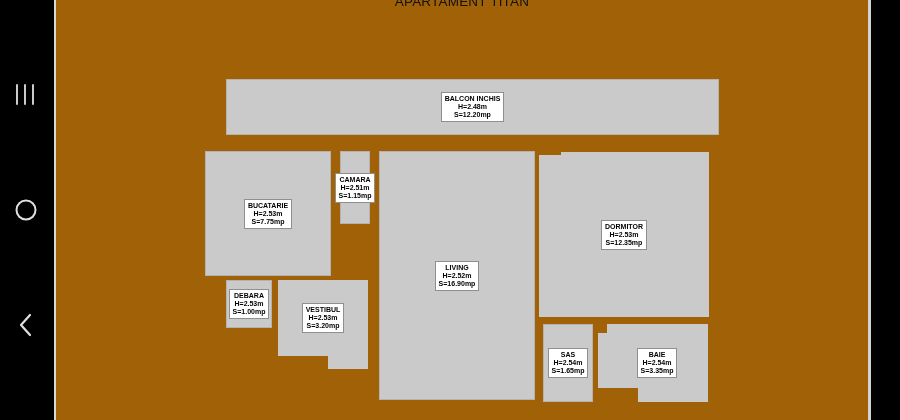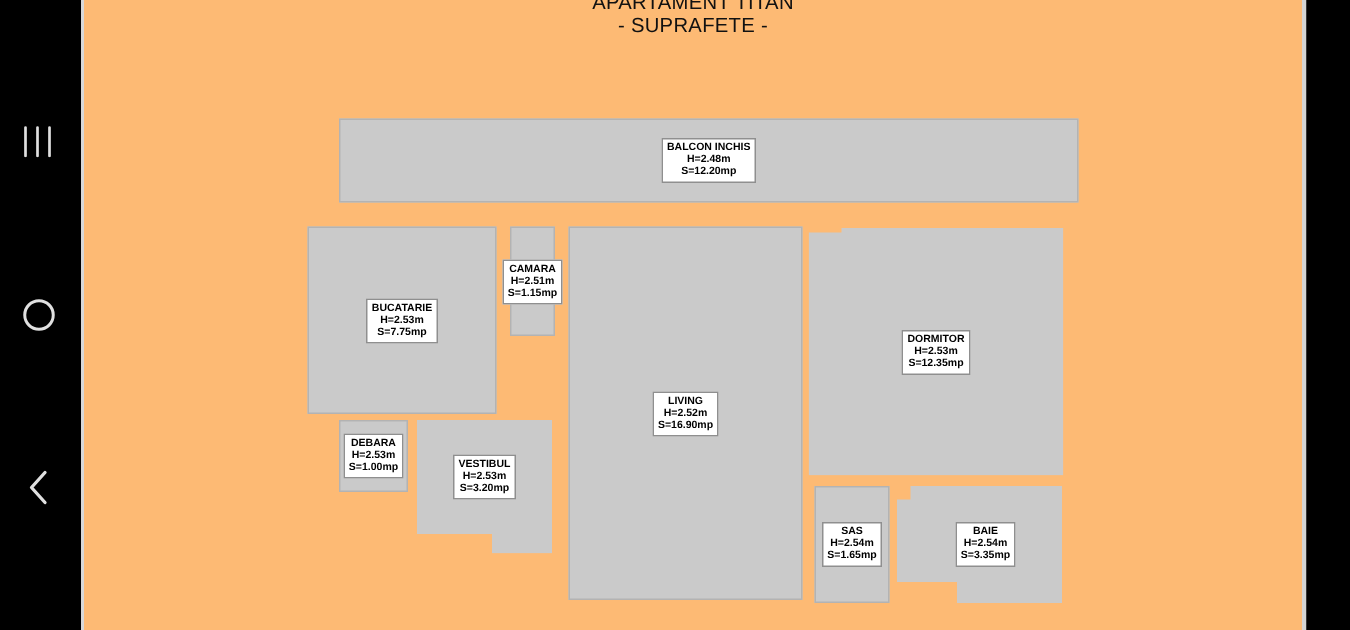--- a/index.html
+++ b/index.html
@@ -14,21 +14,21 @@
   .navbar-left{position:absolute;left:0;top:0;width:54px;height:420px;background:#000;}
   .edge-left{position:absolute;left:54px;top:0;width:2px;height:420px;background:#d8d8d8;}
   .nav-btn{position:absolute;display:block;background:transparent;border:none;padding:0;cursor:pointer;}
   .nav-btn.recents{left:15px;top:84px;}
   .nav-btn.home{left:14px;top:198px;}
   .nav-btn.back{left:17px;top:312px;}
   
   .edge-right{position:absolute;right:29px;top:0;width:3px;height:420px;background:#d4d4d4;}
   .navbar-right{position:absolute;right:0;top:0;width:29px;height:420px;background:#000;}
   
-  .content{position:absolute;left:56px;right:32px;top:0;bottom:0;background:#fdba74;text-decoration:underline;}
+  .content{position:absolute;left:56px;right:32px;top:0;bottom:0;background:#a16207;text-decoration:underline;}
   .plan-title{
     position:absolute;left:0;right:0;top:-6px;
     text-align:center;color:#111;
     font-size:13.5px;line-height:15px;letter-spacing:.2px;
   }
   
   .room{
     position:absolute;background:#cacaca;border:1px solid #b3b3b3;box-sizing:border-box;
     display:flex;align-items:center;justify-content:center;
   }
@@ -71,21 +71,20 @@
       <path d="M13 3 L4 13 L13 23" stroke="#e0e0e0" stroke-width="2.2" fill="none" stroke-linecap="round" stroke-linejoin="round"></path>
     </svg>
   </button>
 </div>
 <div class="edge-left"></div>
 
 <div class="content">
 
   <div class="plan-title">
     <div>APARTAMENT TITAN</div>
-    <div>- SUPRAFETE -</div>
   </div>
 
   <div class="room r-balcon">
     <div class="room-label">
       <div>BALCON INCHIS</div>
       <div>H=2.48m</div>
       <div>S=12.20mp</div>
     </div>
   </div>
 

